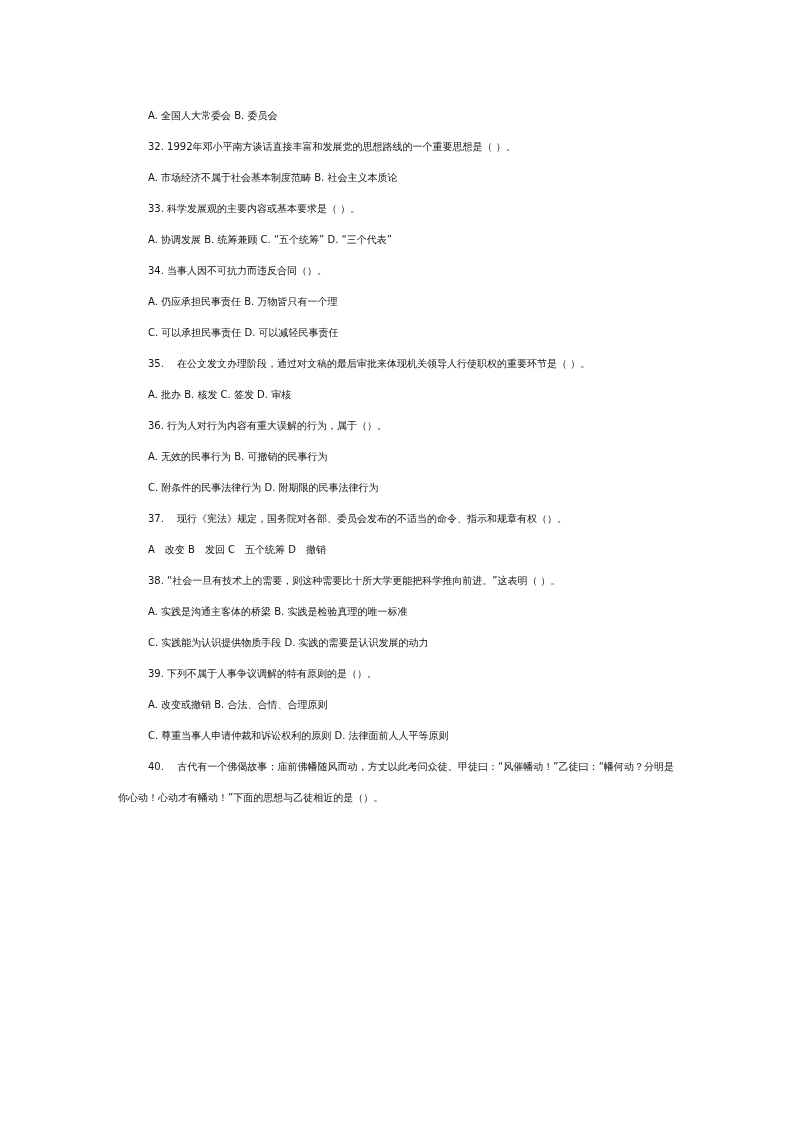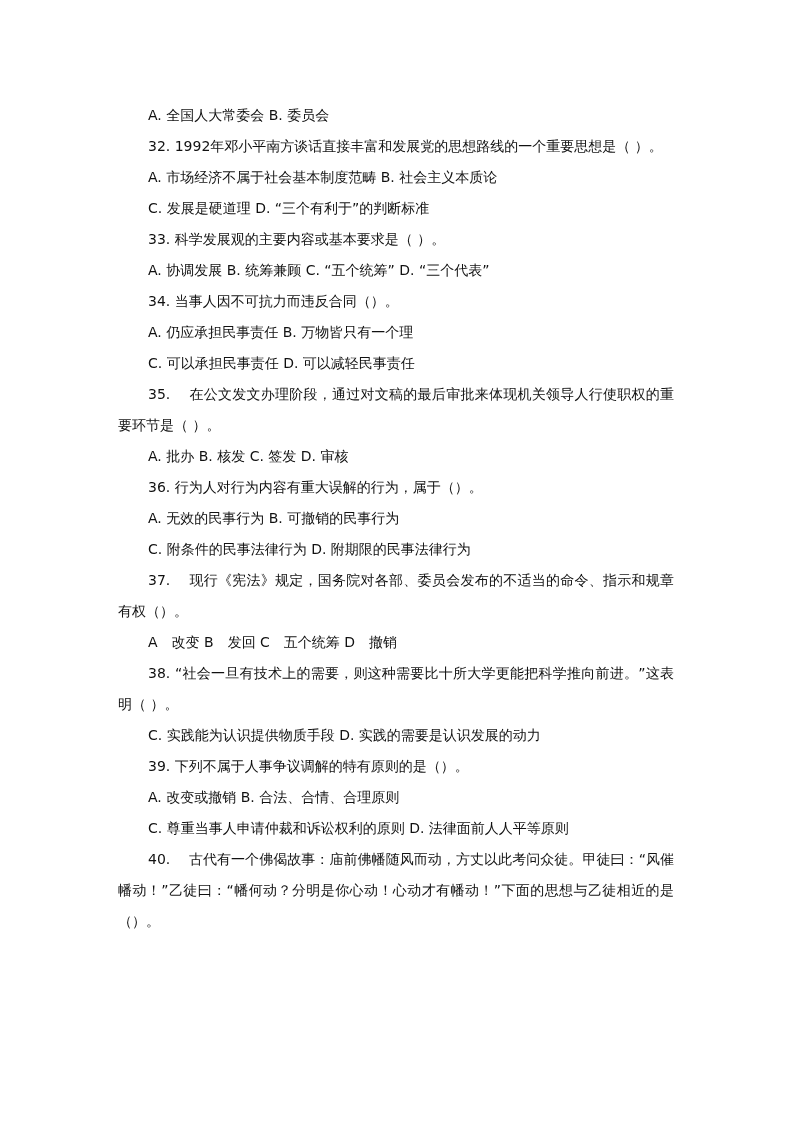--- a/index.html
+++ b/index.html
@@ -3,47 +3,47 @@
   <meta charset="utf-8">
   <style>
     html, body { margin: 0; padding: 0; background: #ffffff; }
     body { width: 794px; height: 1123px; position: relative; overflow: hidden; }
     .page {
       position: absolute;
       left: 118px;
       top: 100px;
       width: 556px;
       font-family: "DejaVu Sans", "Liberation Sans", sans-serif;
-      font-size: 14px;
+      font-size: 10px;
       color: #111111;
       line-height: 31px;
     }
     .line { white-space: nowrap; }
     .indent { padding-left: 30px; }
     .wrap { white-space: normal; text-indent: 30px; text-align: justify; text-align-last: left; }
   </style>
 </head>
 <body>
 
 <div class="page">
   <div class="line indent">A. 全国人大常委会 B. 委员会</div>
   <div class="line indent">32. 1992年邓小平南方谈话直接丰富和发展党的思想路线的一个重要思想是（ ）。</div>
   <div class="line indent">A. 市场经济不属于社会基本制度范畴 B. 社会主义本质论</div>
-  <div class="line indent">C. 发展是硬道理 D. “三个有利于”的判断标准</div>
   <div class="line indent">33. 科学发展观的主要内容或基本要求是（ ）。</div>
   <div class="line indent">A. 协调发展 B. 统筹兼顾 C. “五个统筹” D. “三个代表”</div>
   <div class="line indent">34. 当事人因不可抗力而违反合同（）。</div>
   <div class="line indent">A. 仍应承担民事责任 B. 万物皆只有一个理</div>
   <div class="line indent">C. 可以承担民事责任 D. 可以减轻民事责任</div>
   <div class="wrap">35.　 在公文发文办理阶段，通过对文稿的最后审批来体现机关领导人行使职权的重要环节是（ ）。</div>
   <div class="line indent">A. 批办 B. 核发 C. 签发 D. 审核</div>
   <div class="line indent">36. 行为人对行为内容有重大误解的行为，属于（）。</div>
   <div class="line indent">A. 无效的民事行为 B. 可撤销的民事行为</div>
   <div class="line indent">C. 附条件的民事法律行为 D. 附期限的民事法律行为</div>
   <div class="wrap">37.　 现行《宪法》规定，国务院对各部、委员会发布的不适当的命令、指示和规章有权（）。</div>
   <div class="line indent">A　改变 B　发回 C　五个统筹 D　撤销</div>
   <div class="wrap">38. “社会一旦有技术上的需要，则这种需要比十所大学更能把科学推向前进。”这表明（ ）。</div>
+  <div class="line indent">A. 实践是沟通主客体的桥梁 B. 实践是检验真理的唯一标准</div>
   <div class="line indent">C. 实践能为认识提供物质手段 D. 实践的需要是认识发展的动力</div>
   <div class="line indent">39. 下列不属于人事争议调解的特有原则的是（）。</div>
   <div class="line indent">A. 改变或撤销 B. 合法、合情、合理原则</div>
   <div class="line indent">C. 尊重当事人申请仲裁和诉讼权利的原则 D. 法律面前人人平等原则</div>
   <div class="wrap">40.　 古代有一个佛偈故事：庙前佛幡随风而动，方丈以此考问众徒。甲徒曰：“风催幡动！”乙徒曰：“幡何动？分明是你心动！心动才有幡动！”下面的思想与乙徒相近的是（）。</div>
 </div>
 
 </body></html>

